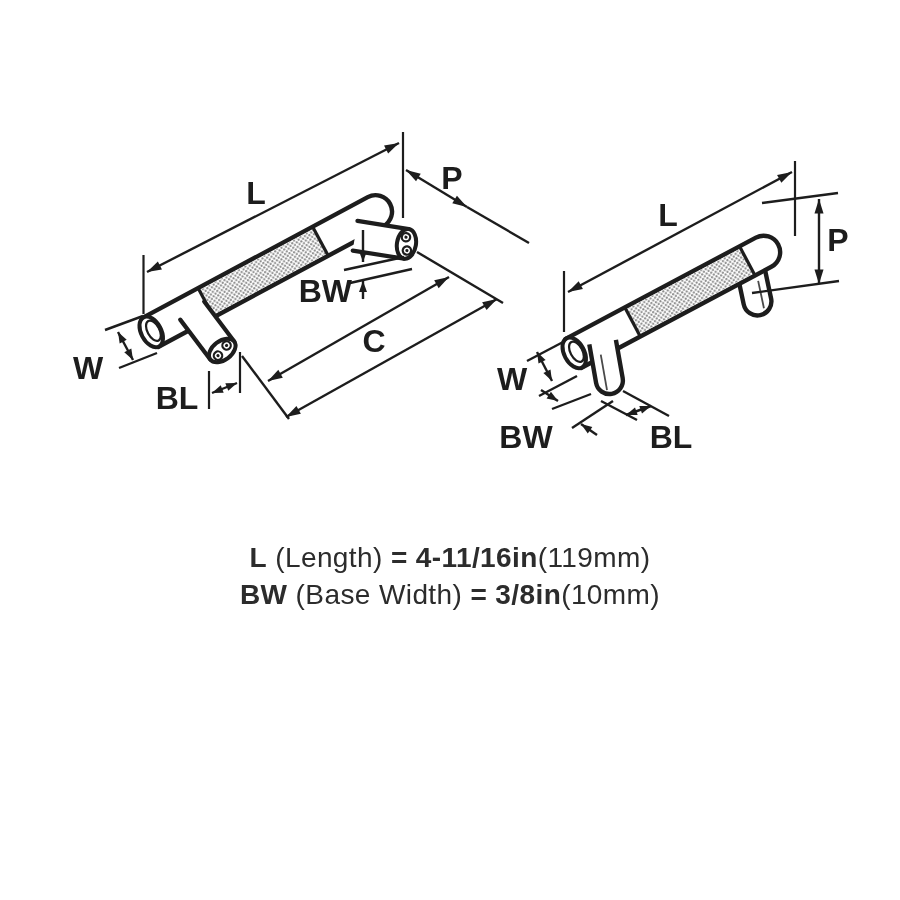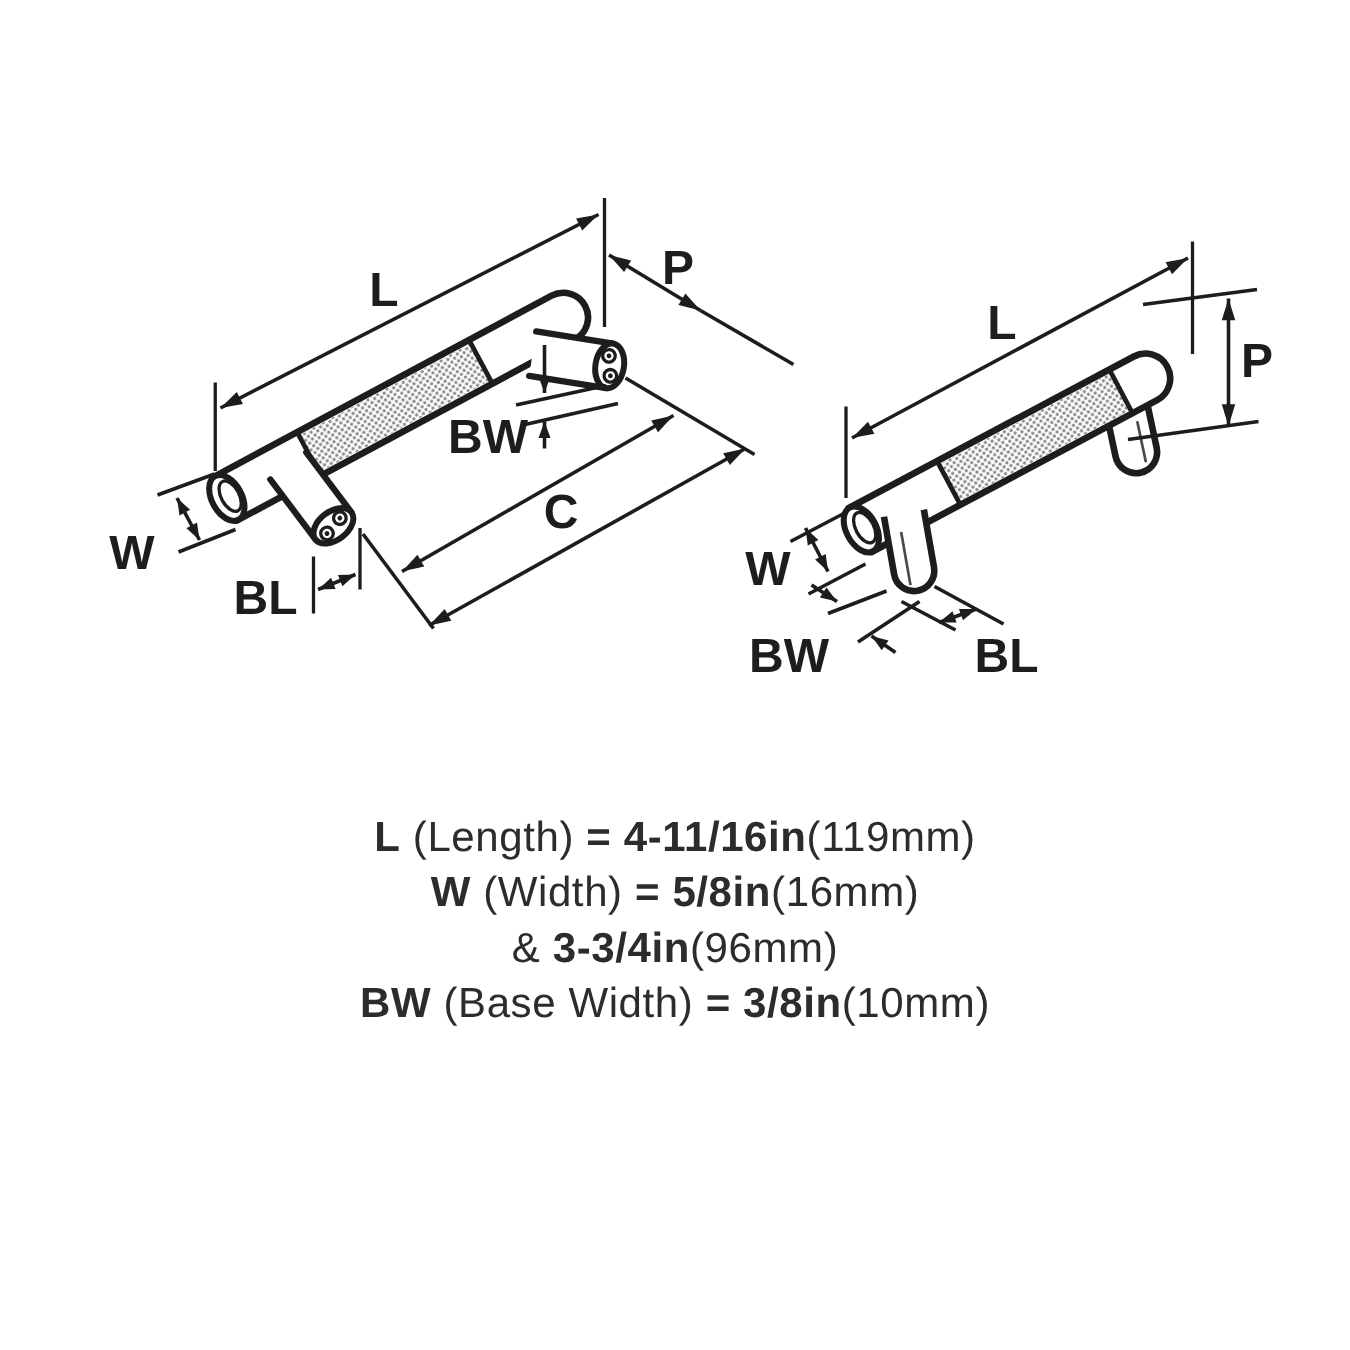--- a/index.html
+++ b/index.html
@@ -178,18 +178,16 @@
   <g>
     <line class="dl" x1="601" y1="401" x2="637" y2="420"></line>
     <line class="dl" x1="623" y1="391" x2="669" y2="416"></line>
     <line class="dl" x1="626" y1="415" x2="651" y2="406" marker-start="url(#as2)" marker-end="url(#ae2)"></line>
     <text class="dimlabel" x="671" y="448" text-anchor="middle">BL</text>
   </g>
 </svg>
 
 <div class="specs">
   <div><span class="b">L</span><span class="r"> (Length) </span><span class="b">= </span><span class="b">4-11/16in</span><span class="r">(119mm)</span></div>
-  <div><span class="b">W</span><span class="r"> (Width) </span><span class="b">= </span><span class="b">5/8in</span><span class="r">(16mm)</span></div>
-  <div><span class="b"></span><span class="r">&amp; </span><span class="b"></span><span class="b">3-3/4in</span><span class="r">(96mm)</span></div>
   <div><span class="b">BW</span><span class="r"> (Base Width) </span><span class="b">= </span><span class="b">3/8in</span><span class="r">(10mm)</span></div>
 </div>
 
 </div>
 
 </body></html>

